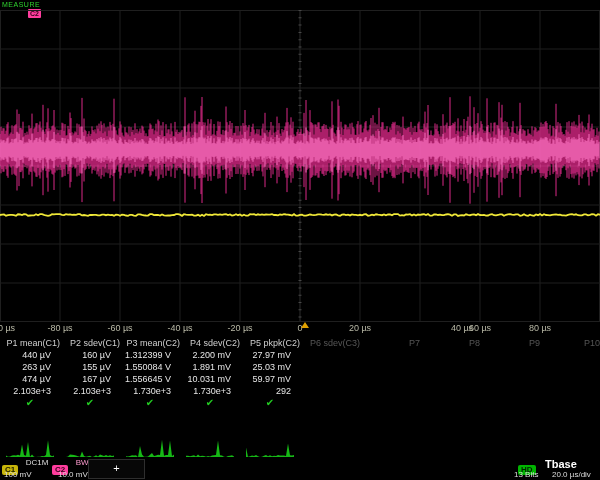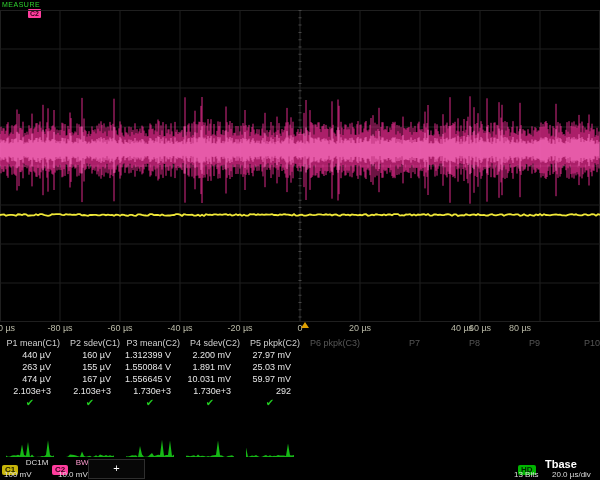--- a/index.html
+++ b/index.html
@@ -90,32 +90,32 @@
   <div id="axis">
       <span class="tick" style="left: 0px;">-100 µs</span>
       <span class="tick" style="left: 60px;">-80 µs</span>
       <span class="tick" style="left: 120px;">-60 µs</span>
       <span class="tick" style="left: 180px;">-40 µs</span>
       <span class="tick" style="left: 240px;">-20 µs</span>
       <span class="tick" style="left: 300px;">0</span>
       <span class="tick" style="left: 360px;">20 µs</span>
       <span class="tick" style="left: 420px; margin-left: 42px;">40 µs</span>
       <span class="tick" style="left: 480px;">60 µs</span>
-      <span class="tick" style="left: 520px;">80 µs</span>
+      <span class="tick" style="left: 540px;">80 µs</span>
     </div>
   <div class="trig"></div>
 
   <div id="measure-table">
       <div class="trow thead">
         <span class="cell hcell">P1 mean(C1)</span>
         <span class="cell hcell">P2 sdev(C1)</span>
         <span class="cell hcell">P3 mean(C2)</span>
         <span class="cell hcell">P4 sdev(C2)</span>
         <span class="cell hcell">P5 pkpk(C2)</span>
-        <span class="cell hcell dim">P6 pkpk(C3)</span>
+        <span class="cell hcell dim">P6 sdev(C3)</span>
         <span class="cell hcell dim">P7</span>
         <span class="cell hcell dim">P8</span>
         <span class="cell hcell dim">P9</span>
         <span class="cell hcell dim">P10</span>
       </div>
       <div class="trow ">
         <span class="cell">440 µV</span>
         <span class="cell">160 µV</span>
         <span class="cell">1.312399 V</span>
         <span class="cell">2.200 mV</span>

